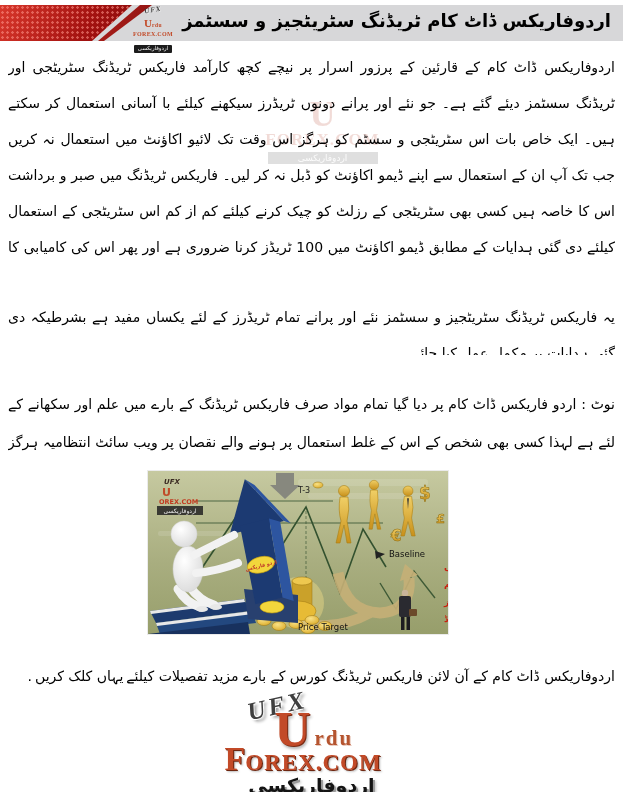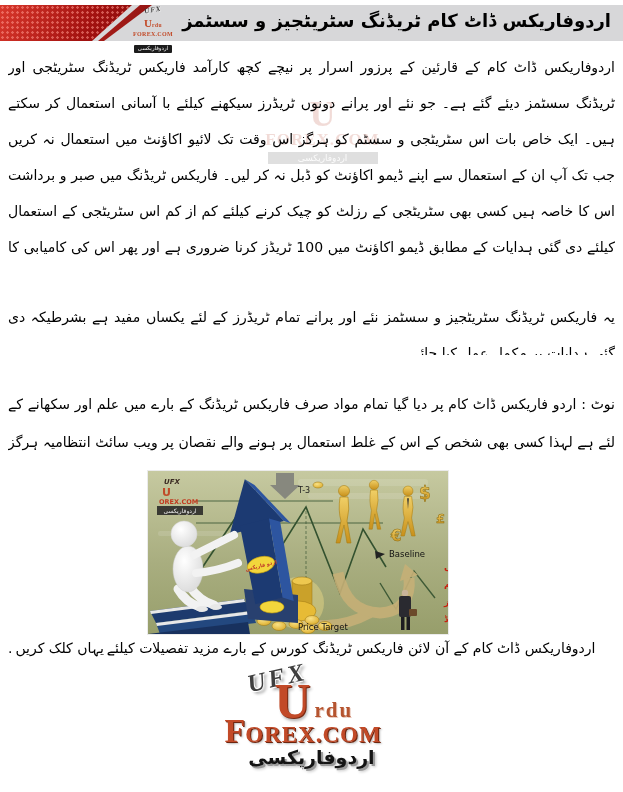--- a/index.html
+++ b/index.html
@@ -37,21 +37,21 @@
            width:110px;padding:1px 0;}
 
   
   .para{position:relative;z-index:1;direction:rtl;margin:0 8px;font-size:14px;color:#000;}
   .p1{margin-top:8px;line-height:36px;text-align:justify;text-align-last:center;
       -moz-text-align-last:center;max-height:216px;overflow:hidden;}
   .p2{margin-top:34px;line-height:36px;text-align:justify;text-align-last:right;
       -moz-text-align-last:right;max-height:56px;overflow:hidden;}
   .note{margin-top:30px;line-height:38px;text-align:justify;text-align-last:center;
       -moz-text-align-last:center;max-height:76px;overflow:hidden;}
-  .link-line{line-height:28px;text-align:left;max-height:28px;overflow:hidden;}
+  .link-line{margin-top:28px;line-height:28px;text-align:right;max-height:28px;overflow:hidden;}
   .link{color:#000;text-decoration:none;margin:0 3px;cursor:pointer;}
 
   
   .figure{margin:10px 0 0 148px;width:300px;height:163px;box-shadow:0 0 0 1px rgba(0,0,0,.08);}
 
   
   .footer-logo{position:relative;margin:6px auto 0;width:190px;height:106px;}
   .fl-ufx{position:absolute;left:30px;top:-4px;font:italic bold 25px "Liberation Serif",serif;
           color:#3f3f3f;transform:rotate(-13deg);letter-spacing:3px;
           text-shadow:-1px -1px 0 #fff,1px -1px 0 #fff,-1px 1px 0 #fff,2px 3px 3px #999;}

